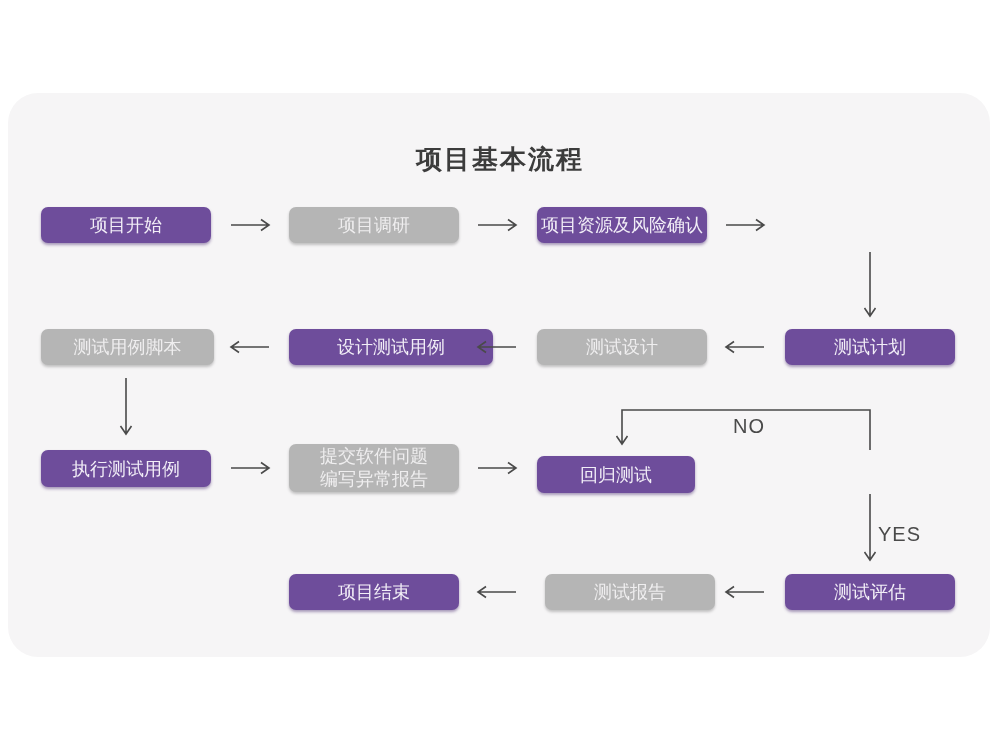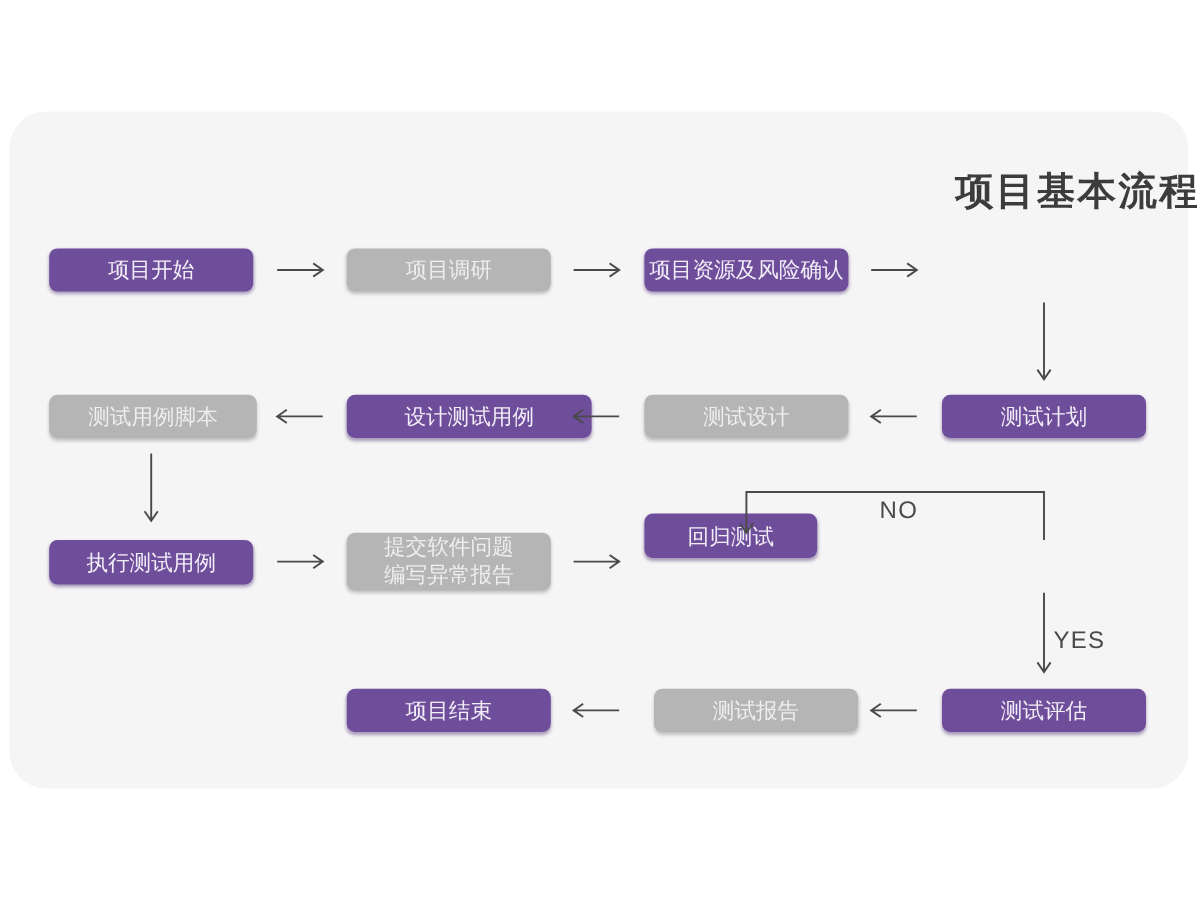--- a/index.html
+++ b/index.html
@@ -6,21 +6,21 @@
   .stage{
     position:relative;width:1000px;height:750px;background:#ffffff;overflow:hidden;
     font-family:"Liberation Sans","DejaVu Sans",sans-serif;
   }
   .card{
     position:absolute;left:8px;top:93px;width:982px;height:564px;
     background:#F6F5F6;border-radius:30px;
   }
   .title{
     position:absolute;left:0;top:141px;width:1000px;height:36px;
-    text-align:right;font-size:32px;line-height:36px;color:#3C3C3C;
+    text-align:center;font-size:26px;line-height:36px;color:#3C3C3C;
     font-weight:600;letter-spacing:2px;
   }
   .node{
     position:absolute;display:flex;flex-direction:column;align-items:center;justify-content:center;
     border-radius:7px;text-align:center;
   }
   .node span{display:block;line-height:22px;}
   .node.purple{
     background:#6E4D9B;color:#F2EEF7;font-size:18px;
     box-shadow:0 2px 3px rgba(70,40,110,0.45);
@@ -67,21 +67,21 @@
     <span>测试计划</span>
   </div>
 
   <div class="node purple" style="left:41px;top:450px;width:170px;height:37px">
     <span>执行测试用例</span>
   </div>
   <div class="node gray two-line" style="left:289px;top:444px;width:170px;height:48px">
     <span>提交软件问题</span>
     <span>编写异常报告</span>
   </div>
-  <div class="node purple" style="left:537px;top:428px;width:144px;height:37px">
+  <div class="node purple" style="left:537px;top:456px;width:158px;height:37px">
     <span>回归测试</span>
   </div>
 
   <div class="node purple" style="left:289px;top:574px;width:170px;height:36px">
     <span>项目结束</span>
   </div>
   <div class="node gray" style="left:545px;top:574px;width:170px;height:36px">
     <span>测试报告</span>
   </div>
   <div class="node purple" style="left:785px;top:574px;width:170px;height:36px">

